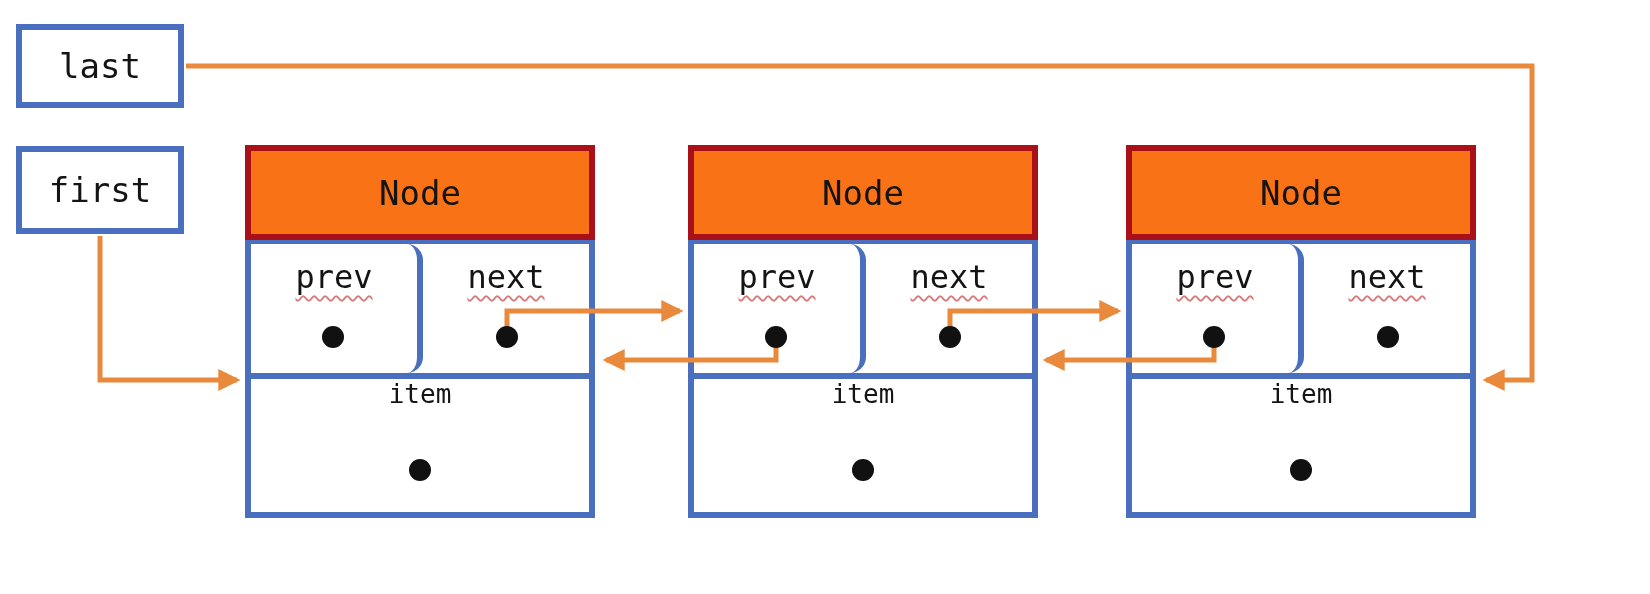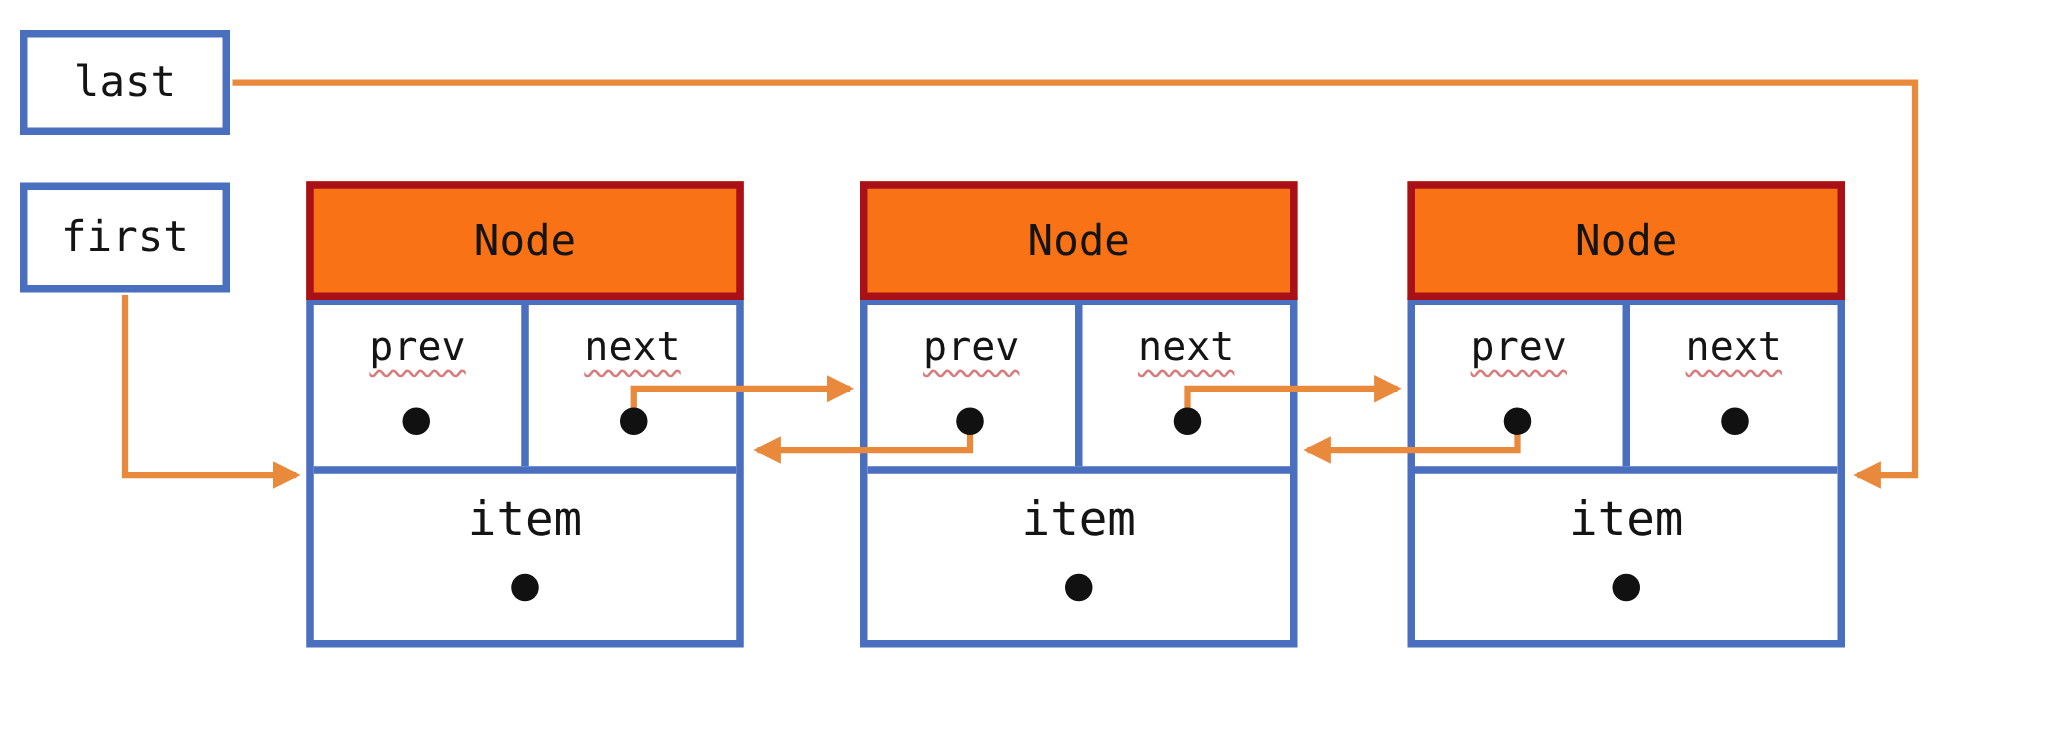--- a/index.html
+++ b/index.html
@@ -60,29 +60,30 @@
     border-bottom:6px solid var(--blue);
   }
   .cell{
     flex:1;
     display:flex;
     justify-content:center;
     align-items:flex-start;
     padding-top:14px;
     font-size:32px;
     box-sizing:border-box;
+    border-radius:16px;
   }
   .cell-prev{border-right:6px solid var(--blue);}
   .item-row{
     height:139px;
     display:flex;
     justify-content:center;
     align-items:flex-start;
-    padding-top:14px;
-    font-size:38px;
+    padding-top:0;
+    font-size:26px;
   }
   .squiggle{
     text-decoration:underline wavy rgba(205,90,90,.8);
     text-decoration-thickness:1.5px;
     text-underline-offset:7px;
   }
   
   #overlay{
     position:absolute;left:0;top:0;width:1650px;height:594px;
     pointer-events:none;

